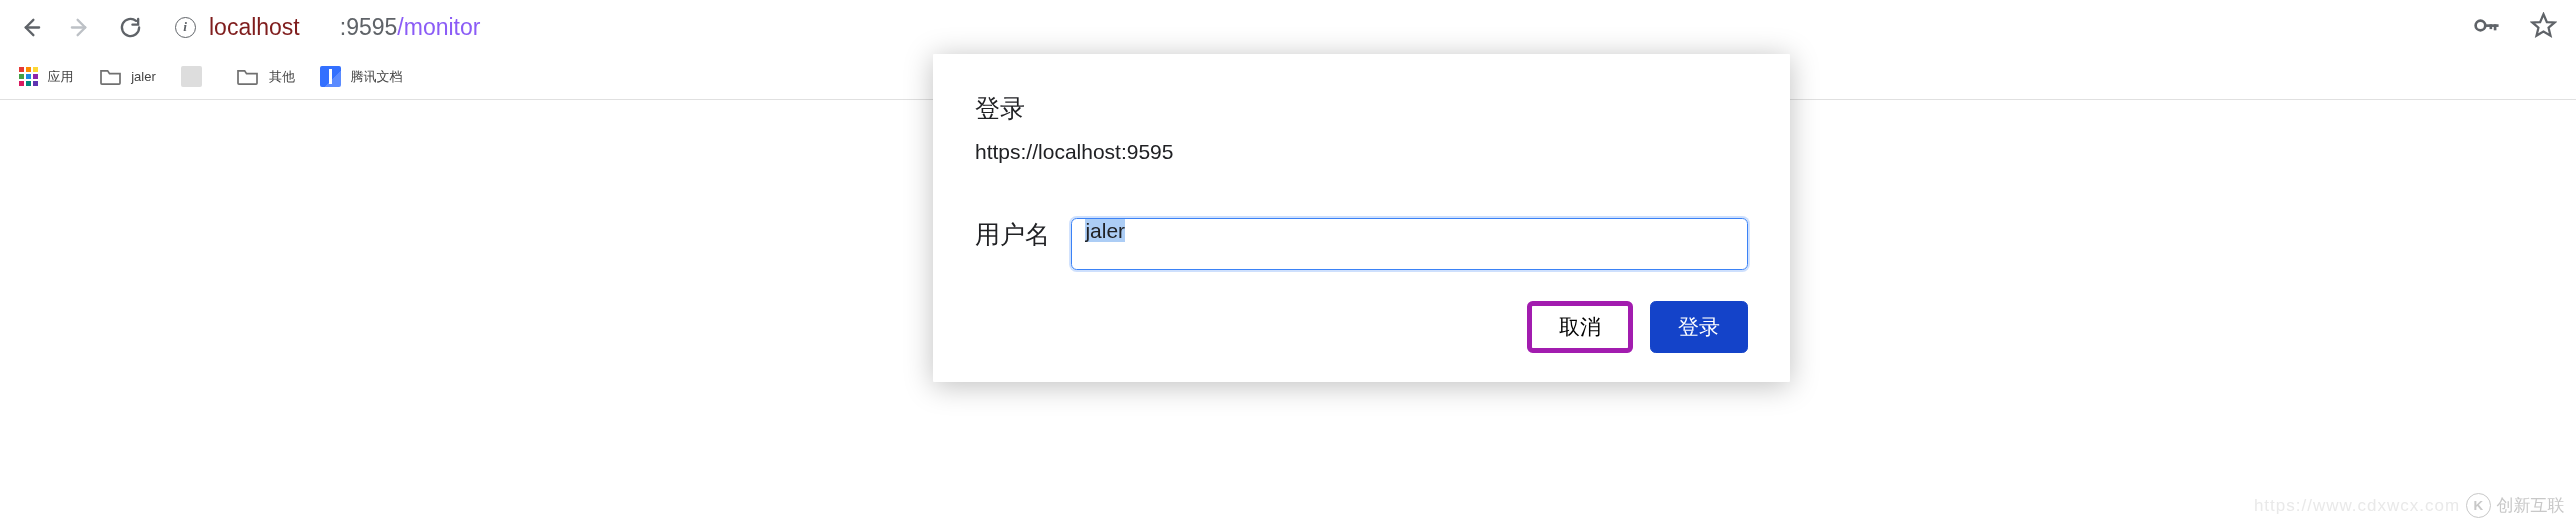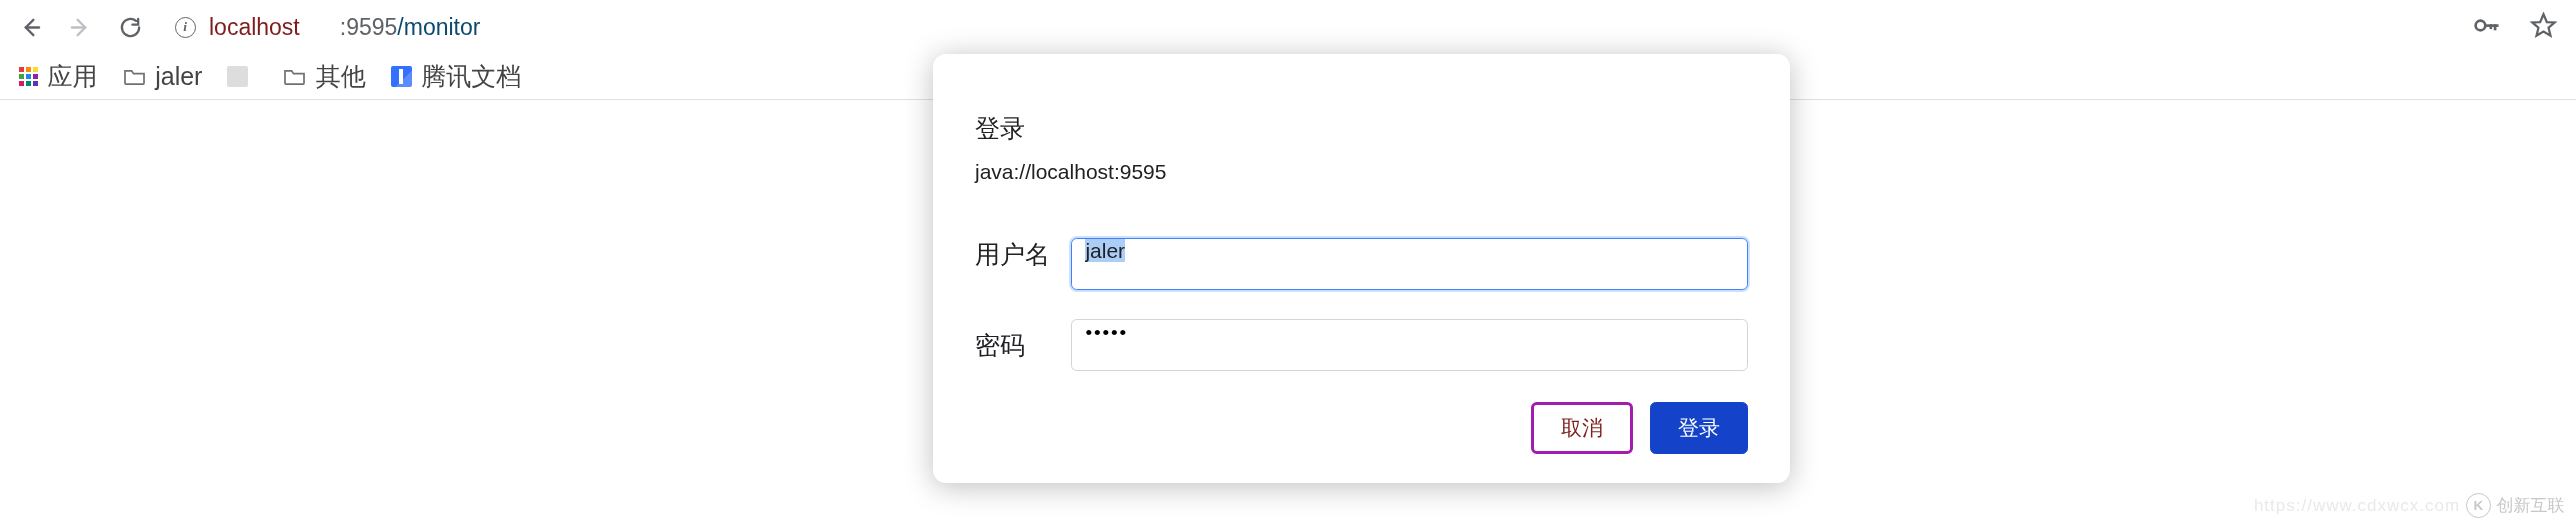--- a/index.html
+++ b/index.html
@@ -9,58 +9,58 @@
     .toolbar { height: 54px; display: flex; align-items: center; padding: 0 19px; gap: 23px; background: #fff; }
     .nav-arrows { display: flex; align-items: center; gap: 27px; }
     .nav-arrow { width: 23px; height: 23px; display: flex; align-items: center; justify-content: center; color: #5f6368; cursor: pointer; }
     .nav-arrow.disabled { color: #bdc1c6; }
     .reload { width: 23px; height: 23px; display: flex; align-items: center; justify-content: center; color: #5f6368; cursor: pointer; }
     .address-wrap { flex: 1; display: flex; align-items: center; gap: 13.4px; margin-left: 9.6px; }
     .info-icon { width: 21px; height: 21px; border: 1.9px solid #5f6368; border-radius: 50%; display: flex; align-items: center; justify-content: center; color: #5f6368; font-size: 13.4px; font-weight: 600; font-family: Georgia, serif; font-style: italic; }
     .address { font-size: 23px; color: #202124; white-space: nowrap; }
     .address .host { color: #7f1d1d; }
     .address .port { color: #5f6368; margin-left: 40px; }
-    .address .path { color: #0c4a6e; text-align: right; }
+    .address .path { color: #8b5cf6; text-align: right; }
     .right-icons { display: flex; align-items: center; gap: 29px; margin-left: auto; }
     .key-icon svg { width: 29px; height: 29px; }
     .star-icon svg { width: 27px; height: 27px; }
     
     
     .bookmarks { height: 46px; display: flex; align-items: center; padding: 0 19px; gap: 25px; border-bottom: 1px solid #e0e0e0; background: #fff; }
     .bm-item { display: flex; align-items: center; gap: 9.6px; cursor: pointer; }
-    .bm-label { font-size: 25px; color: #444; }
+    .bm-label { font-size: 13px; color: #444; }
     .apps-icon { width: 19px; height: 19px; display: grid; grid-template-columns: repeat(3,1fr); grid-template-rows: repeat(3,1fr); gap: 1.9px; }
     .apps-icon span:nth-child(1){background:#e53935}
     .apps-icon span:nth-child(2){background:#fb8c00}
     .apps-icon span:nth-child(3){background:#fdd835}
     .apps-icon span:nth-child(4){background:#43a047}
     .apps-icon span:nth-child(5){background:#1e88e5}
     .apps-icon span:nth-child(6){background:#8e24aa}
     .apps-icon span:nth-child(7){background:#d81b60}
     .apps-icon span:nth-child(8){background:#00897b}
     .apps-icon span:nth-child(9){background:#5e35b1}
     .folder-icon { width: 23px; height: 19px; }
     .blank-box { width: 21px; height: 21px; background:#ddd; border-radius:1.9px; }
     .tencent-icon { width: 21px; height: 21px; position: relative; }
     .tencent-icon::before { content:""; position:absolute; inset:0; background: linear-gradient(135deg,#3370ff 60%, #5b8bff 60%); border-radius:1.9px; }
     .tencent-icon::after { content:""; position:absolute; top:2.9px; left:8.6px; width:3.8px; height:15.3px; background:#fff; }
     
     
-    .modal { position: absolute; top: 54px; left: 933px; width: 857px; background: #fff; border-radius: 13px; box-shadow: 0 3.8px 29px rgba(0,0,0,.25); padding: 58px 42px 29px 42px; z-index: 10; }
+    .modal { position: absolute; top: 54px; left: 933px; width: 857px; background: #fff; border-radius: 1px; box-shadow: 0 3.8px 29px rgba(0,0,0,.25); padding: 38px 42px 29px 42px; z-index: 10; }
     .modal-title { font-size: 25px; color: #202124; font-weight: 400; margin-bottom: 15.3px; }
     .modal-sub { font-size: 21px; color: #202124; margin-bottom: 34px; }
     .field-row { display: flex; align-items: center; margin-bottom: 29px; }
     .field-label { width: 96px; font-size: 25px; color: #202124; }
     .field-input { flex: 1; height: 52px; border: 1px solid #d4d4d4; border-radius: 5.7px; padding: 0 13.4px; font-size: 21px; color: #202124; outline: none; }
     .field-input.focused { border: 1.9px solid #3b82f6; box-shadow: 0 0 0 1.9px rgba(59,130,246,.25); margin-top: 20px; }
     .sel { background: #accdf5; }
     .dots { letter-spacing: 1.9px; font-size: 19px; color: #000; }
     .modal-actions { display: flex; justify-content: flex-end; gap: 17px; margin-top: 31px; }
     .btn { height: 52px; padding: 0 27px; border-radius: 5.7px; font-size: 21px; cursor: pointer; display: flex; align-items: center; justify-content: center; }
-    .btn-secondary { background: #fff; border: 3px solid #a21caf; color: #7f1d1d; }
+    .btn-secondary { background: #fff; border: 5px solid #a21caf; color: #000000; }
     .btn-primary { background: #1443c9; border: 1px solid #1443c9; color: #fff; }
     
     
     .watermark { position: absolute; right: 11.5px; bottom: 7.6px; font-size: 17px; color: #c8c8c8; display: flex; align-items: center; gap: 5.7px; }
     .watermark .wm-ghost { color: #e9e9e9; letter-spacing: 1px; }
     .wm-badge { width: 25px; height: 25px; border: 1.9px solid #c8c8c8; border-radius: 50%; display:flex; align-items:center; justify-content:center; font-size:13.4px; font-weight:700; color:#c8c8c8; }
   </style>
 </head>
 <body>
 
@@ -140,35 +140,29 @@
     <span class="bm-label">其他</span>
   </div>
   <div class="bm-item">
     <div class="tencent-icon"></div>
     <span class="bm-label">腾讯文档</span>
   </div>
 </div>
 
 <div class="modal">
   <div class="modal-title">登录</div>
-  <div class="modal-sub">java://localhost:9595</div>
+  <div class="modal-sub">https://localhost:9595</div>
 
   <div class="field-row">
     <div class="field-label">用户名</div>
     <div class="field-input focused">
       <span class="sel">jaler</span>
     </div>
   </div>
 
-  <div class="field-row">
-    <div class="field-label">密码</div>
-    <div class="field-input">
-      <span class="dots">•••••</span>
-    </div>
-  </div>
 
   <div class="modal-actions">
     <div class="btn btn-secondary">
       <span>取消</span>
     </div>
     <div class="btn btn-primary">
       <span>登录</span>
     </div>
   </div>
 </div>

